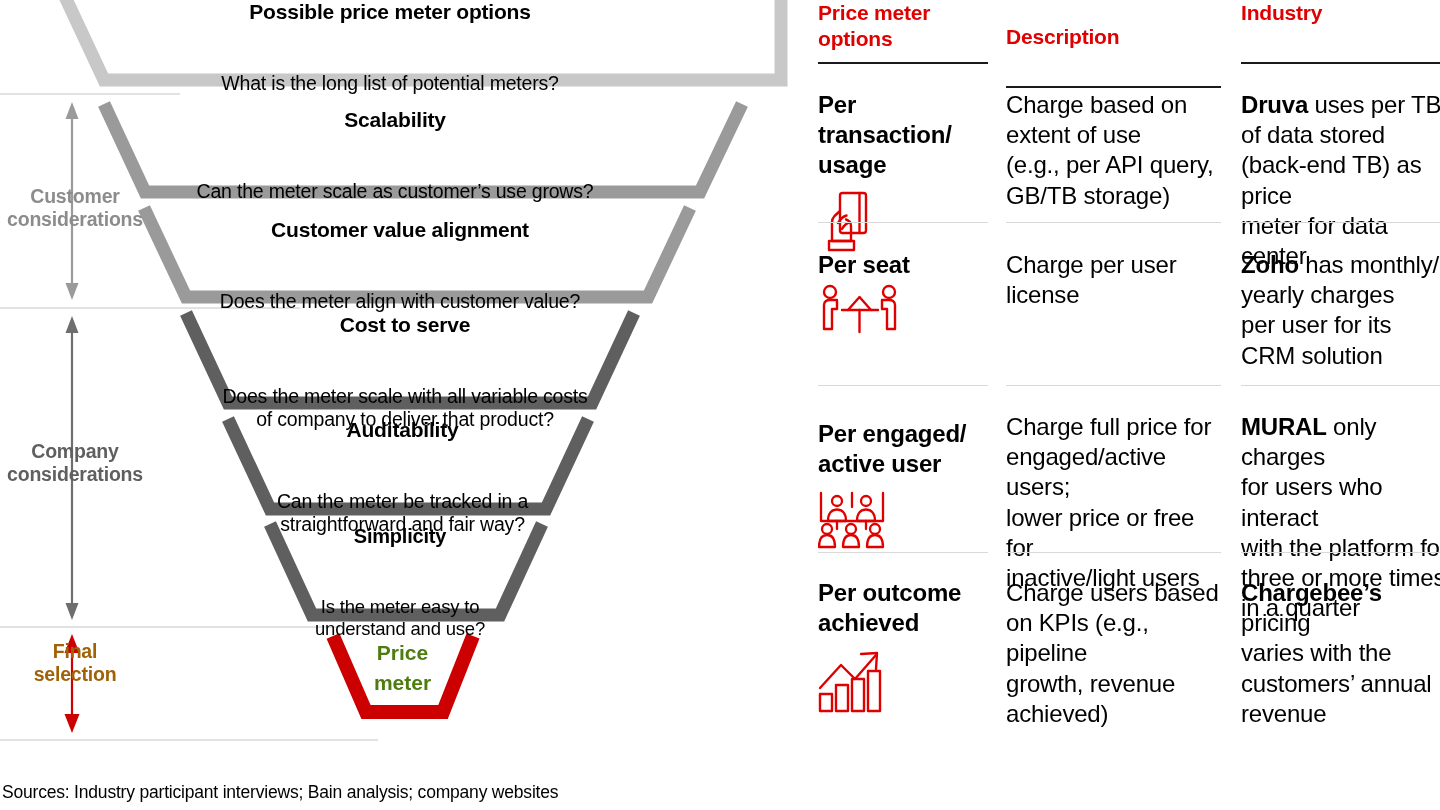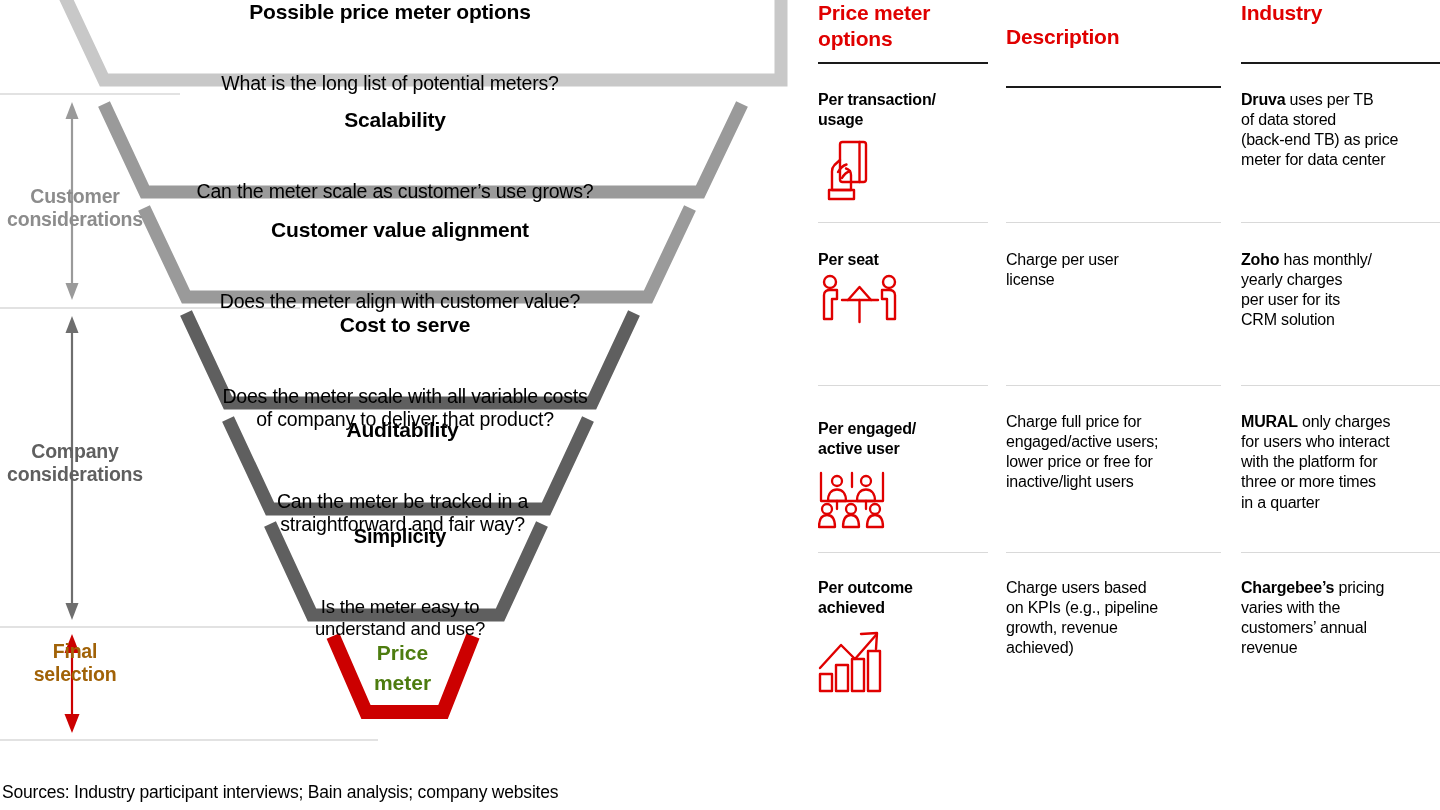--- a/index.html
+++ b/index.html
@@ -125,21 +125,21 @@
     margin-top: 4px;
   }
 
   .cell {
     position: absolute;
     left: 0;
     width: 100%;
     box-sizing: border-box;
   }
   .cell-text {
-    font-size: 16px;
+    font-size: 24px;
     line-height: 1.26;
     letter-spacing: -0.2px;
     white-space: pre-line;
   }
   .cell-text.bold { font-weight: bold; }
   .cell-text b { font-weight: bold; }
   .row-rule {
     position: absolute;
     left: 0;
     width: 100%;
@@ -260,20 +260,26 @@
         <g fill="none" stroke="#e00000" stroke-width="2.4" stroke-linejoin="round" stroke-linecap="round">
           <rect x="22" y="4" width="26" height="40" rx="2.5"></rect>
           <line x1="41.5" y1="4" x2="41.5" y2="44"></line>
           <path d="M22 22 L16.5 27 C14.5 29 14 31 14 33.5 L14 52 L33 52 L33 37 C33 34 31 31.5 28 30.5"></path>
           <path d="M20 34 C22 30.5 25 27.5 28.5 26.5"></path>
           <path d="M24 40 C26 36.5 29 34 32 33"></path>
           <rect x="11" y="52" width="25" height="9"></rect>
         </g>
       </svg>
     </div>
+  </div>
+  <div class="cell" style="left:188px;width:215px;top:90px;">
+    <div class="cell-text">Charge based on
+extent of use
+(e.g., per API query,
+GB/TB storage)</div>
   </div>
   <div class="cell" style="left:423px;width:210px;top:90px;">
     <div class="cell-text"><b>Druva</b><span> uses per TB
 of data stored
 (back-end TB) as price
 meter for data center</span></div>
   </div>
   <div class="row-rule" style="left:0px;  width:170px; top:222px;"></div>
   <div class="row-rule" style="left:188px;width:215px; top:222px;"></div>
   <div class="row-rule" style="left:423px;width:199px; top:222px;"></div>

